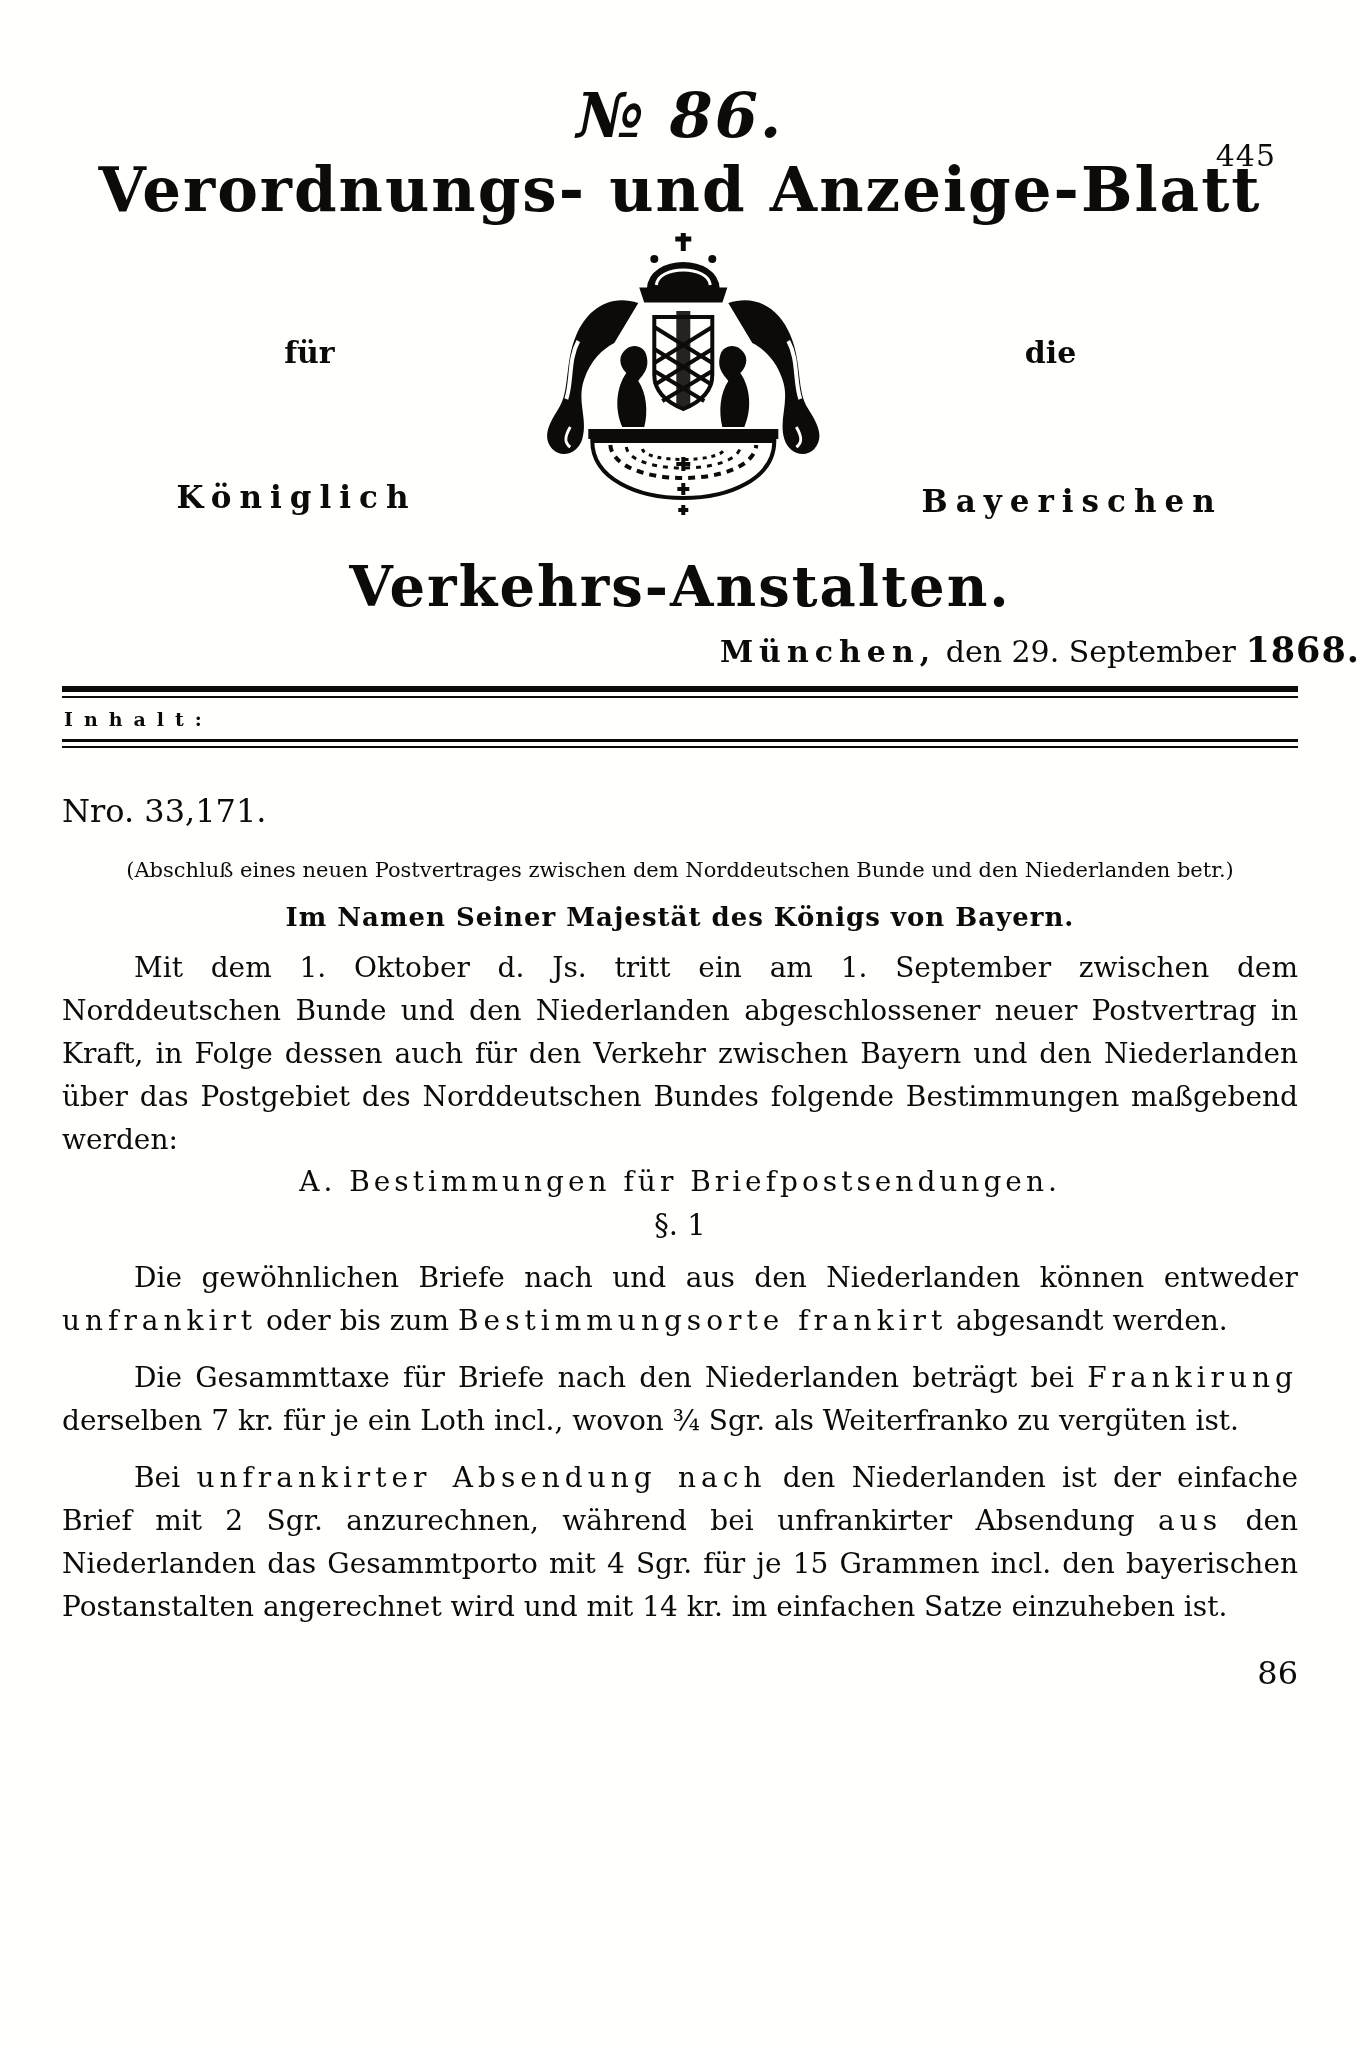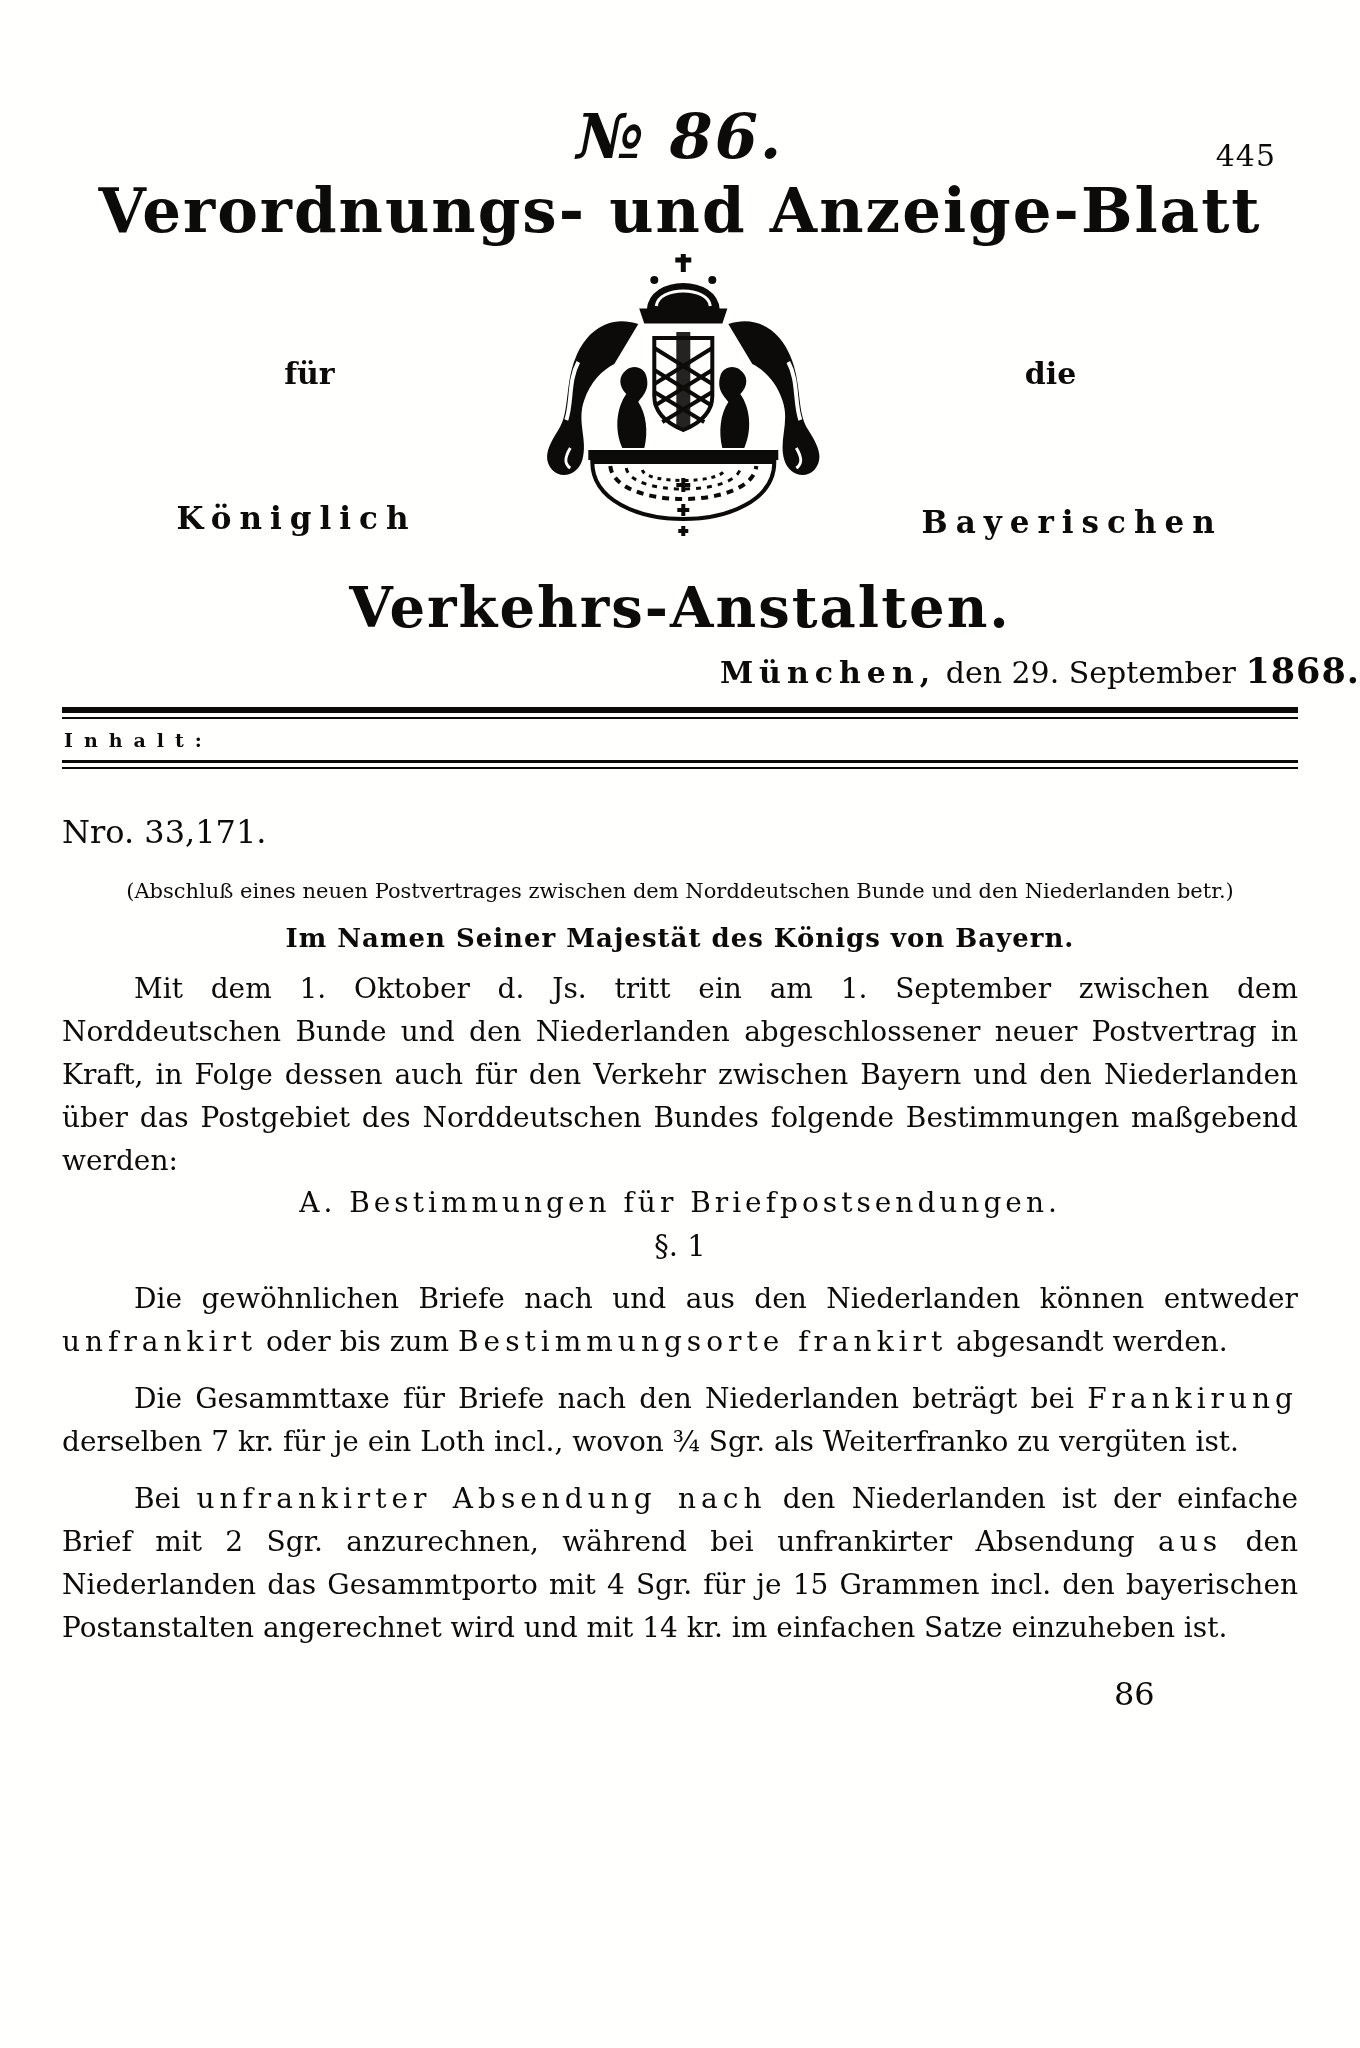--- a/index.html
+++ b/index.html
@@ -15,21 +15,21 @@
     position:absolute;inset:0;
     background:#fffffd;
   }
   
   .folio{
     position:absolute;top:138px;right:84px;
     font-size:30px;letter-spacing:1px;
   }
   .issue-line{
     text-align:center;
-    padding-top:100px;
+    padding-top:79px;
     font-size:62px;font-weight:bold;
     font-style:italic;
     letter-spacing:2px;
   }
   .masthead-title{
     text-align:center;
     margin-top:2px;
     font-size:61px;
     font-weight:bold;
     letter-spacing:2px;
@@ -139,20 +139,21 @@
   }
   .section-mark{
     text-align:center;
     font-size:29px;
     margin-top:10px;
   }
   .signature-mark{
     font-size:32px;
     margin-top:26px;
     padding-left:1052px;
+    text-align:right;
   }
 </style>
 </head>
 <body>
 
 <div class="sheet">
 
   <div class="folio">445</div>
   <div class="issue-line">№ 86.</div>
 

